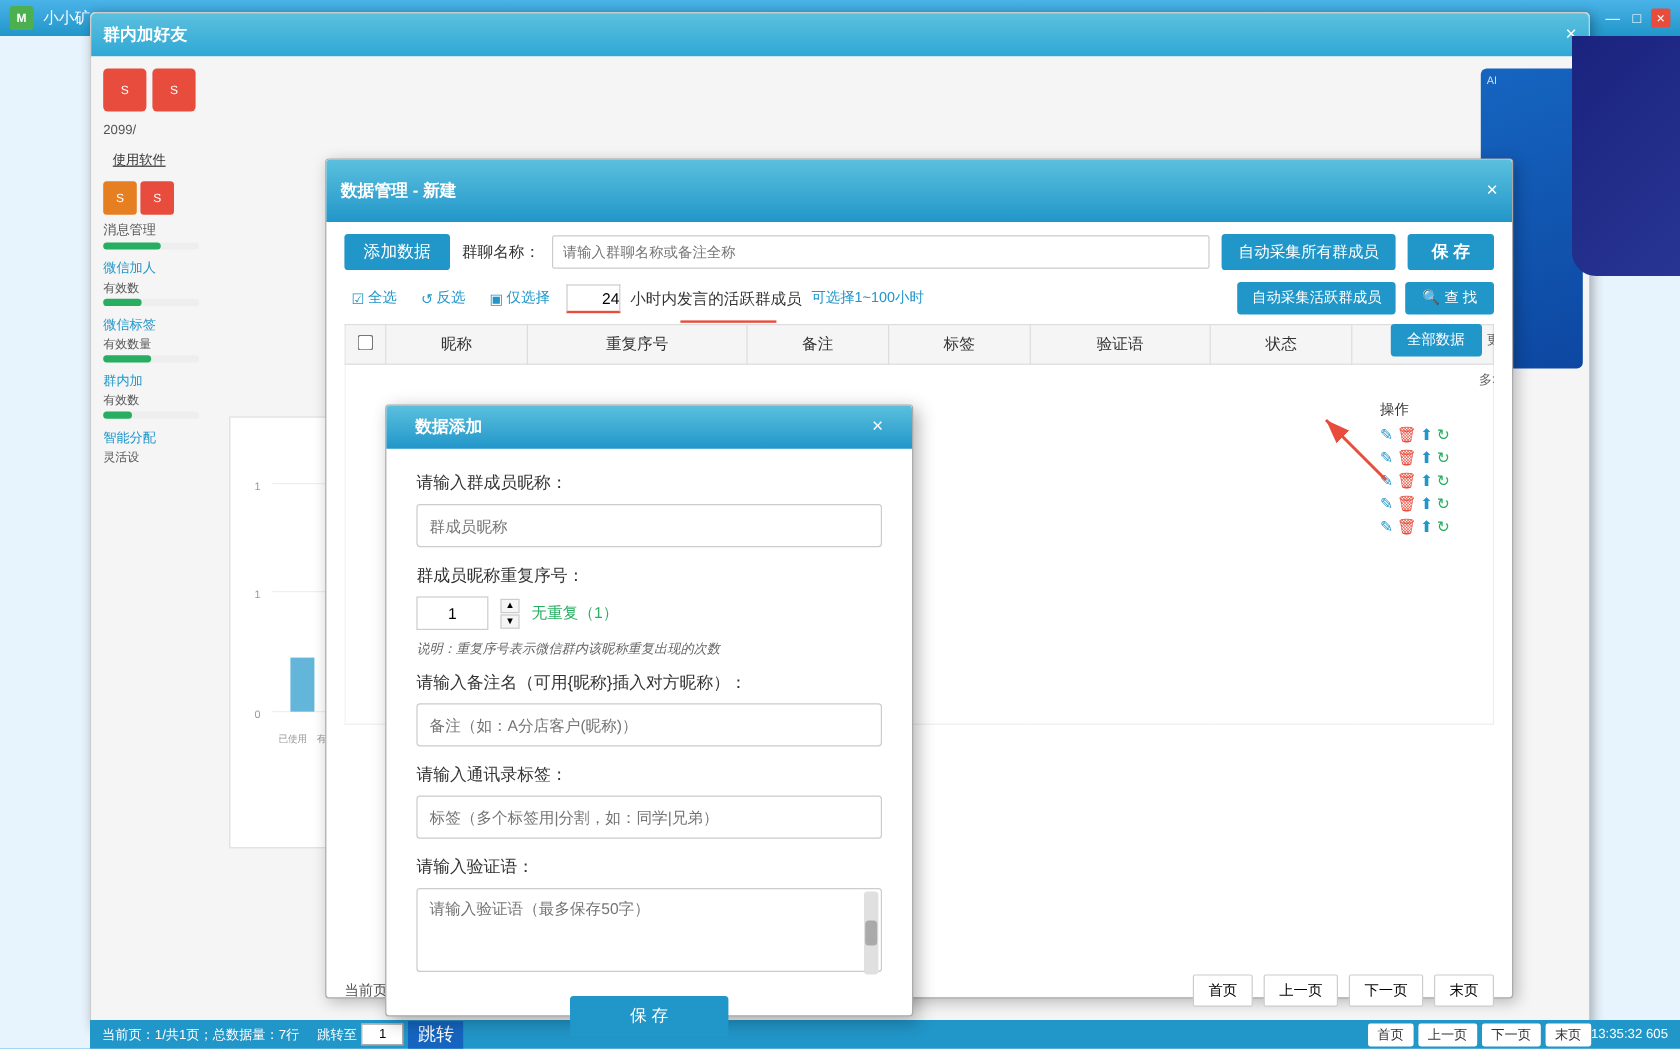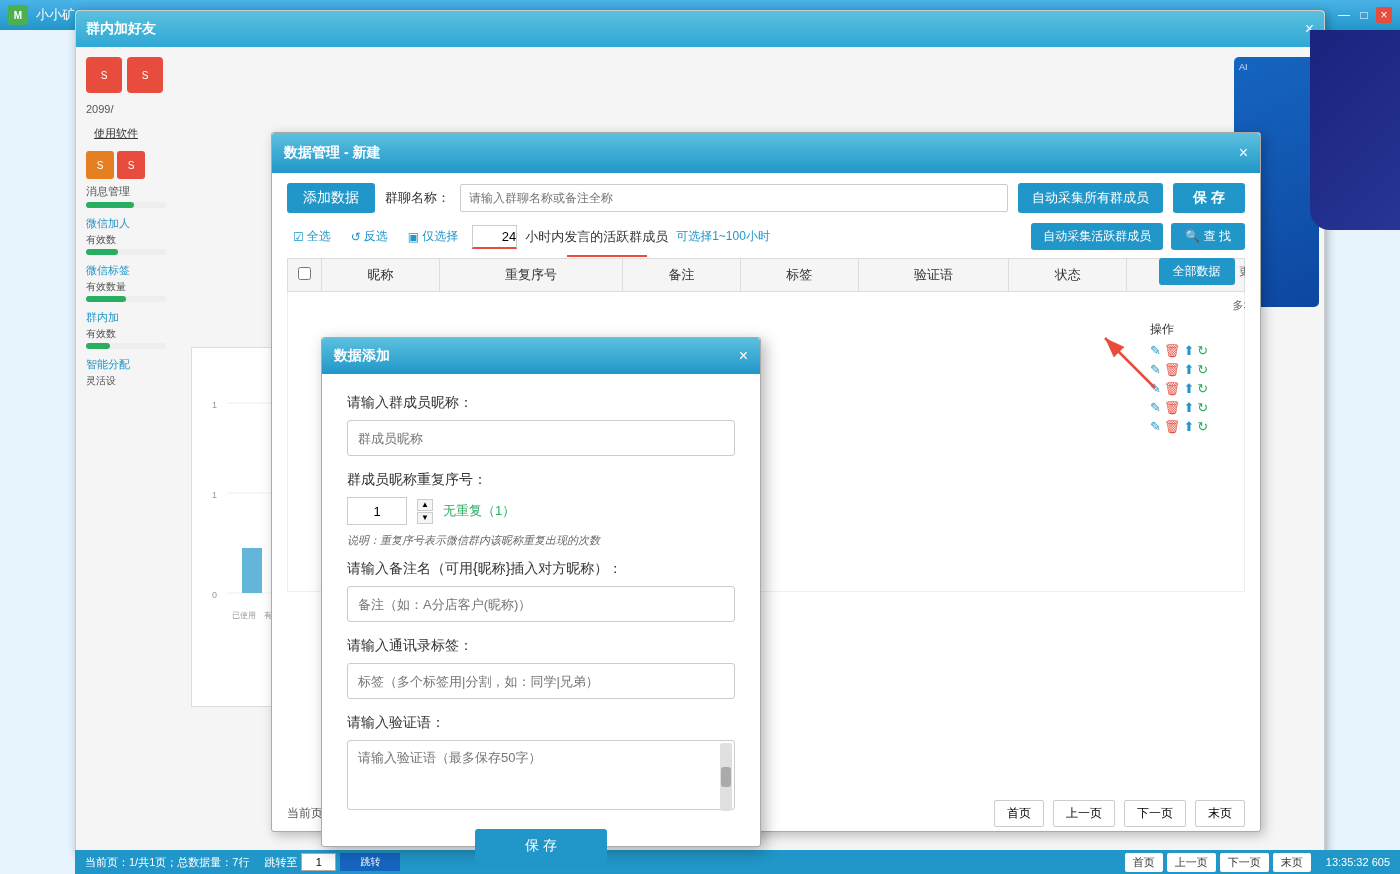--- a/index.html
+++ b/index.html
@@ -95,21 +95,21 @@
       position: absolute;
       left: 195px; top: 85px;
       width: 990px; height: 700px;
       background: white;
       border: 1px solid #aaa;
       border-radius: 3px;
       box-shadow: 3px 3px 12px rgba(0,0,0,0.25);
       z-index: 10;
     }
     .data-mgmt-title {
-      height: 40px;
+      height: 52px;
       background: linear-gradient(180deg, #5bc0de 0%, #2196c9 100%);
       display: flex;
       align-items: center;
       padding: 0 12px;
       color: white;
       font-size: 14px;
       font-weight: bold;
       justify-content: space-between;
       border-radius: 3px 3px 0 0;
       gap: 24px;
@@ -270,21 +270,21 @@
       border: 1px solid #aaa;
       border-radius: 3px;
       box-shadow: 4px 4px 15px rgba(0,0,0,0.3);
       z-index: 20;
     }
     .data-add-title {
       height: 36px;
       background: linear-gradient(180deg, #5bc0de 0%, #2196c9 100%);
       display: flex;
       align-items: center;
-      padding: 0 12px;
+      padding: 0 24px;
       color: white;
       font-size: 14px;
       font-weight: bold;
       justify-content: space-between;
       border-radius: 3px 3px 0 0;
     }
     .data-add-body {
       padding: 20px 25px;
     }
     .form-label {
@@ -625,23 +625,23 @@
         </div>
       </div>
 
     </div>
   </div>
 
   <div style="position:absolute; bottom:0; left:75px; right:0; height:24px; background:#2196c9; display:flex; align-items:center; padding:0 10px; font-size:11px; color:white; z-index:5;">
     <span>当前页：1/共1页；总数据量：7行</span>
     <span style="margin-left:15px;">跳转至</span>
     <input type="text" value="1" style="width: 35px; height: 18px; margin: 0px 4px; border: 1px solid rgb(170, 170, 170); text-align: center; font-size: 11px;">
-    <button style="background:#1565c0;color:white;border:none;padding:2px 20px;font-size:10px;cursor:pointer;">跳转</button>
+    <button style="background:#1565c0;color:white;border:none;padding:2px 8px;font-size:15px;cursor:pointer;">跳转</button>
     <div style="margin-left:auto; display:flex; gap:4px;">
       <button style="background:white;color:#333;border:none;padding:2px 8px;font-size:11px;cursor:pointer;border-radius:2px;">首页</button>
       <button style="background:white;color:#333;border:none;padding:2px 8px;font-size:11px;cursor:pointer;border-radius:2px;">上一页</button>
       <button style="background:white;color:#333;border:none;padding:2px 8px;font-size:11px;cursor:pointer;border-radius:2px;">下一页</button>
       <button style="background:white;color:#333;border:none;padding:2px 8px;font-size:11px;cursor:pointer;border-radius:2px;">末页</button>
     </div>
-    <span style="margin-left:15px;">13:35:32 605</span>
+    <span style="">13:35:32 605</span>
   </div>
 
 </div>
 
 </body></html>

